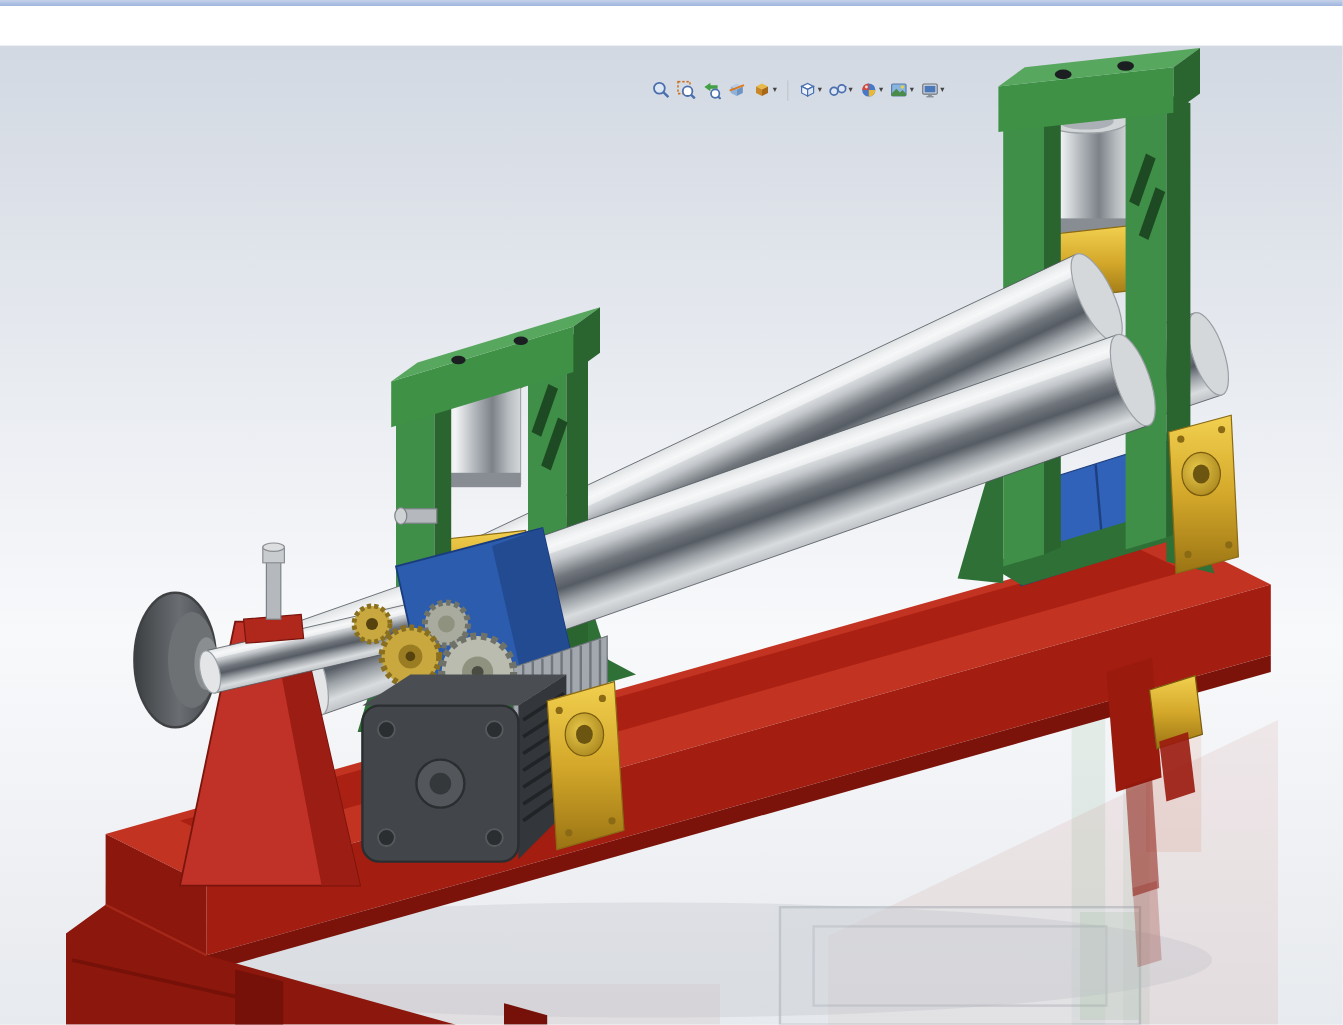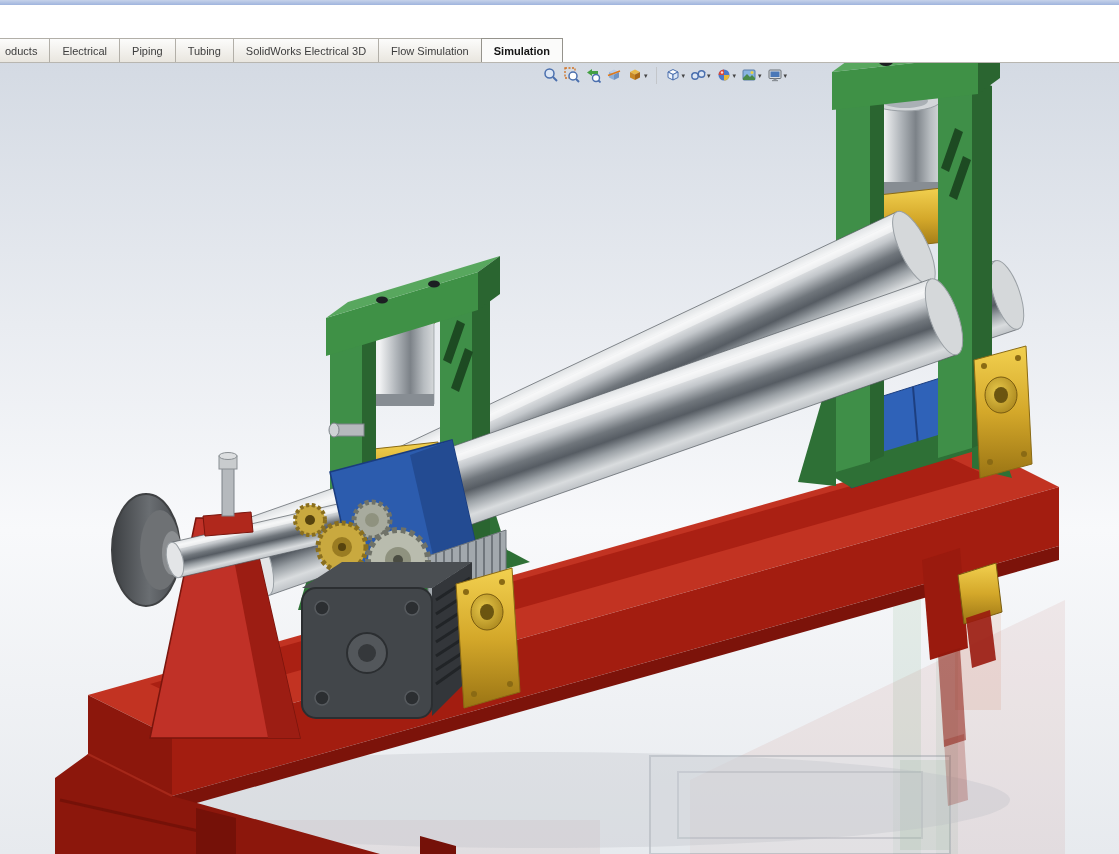--- a/index.html
+++ b/index.html
@@ -256,29 +256,20 @@
     <circle cx="466" cy="592" r="3" fill="#8a6a14"></circle>
         <circle cx="502" cy="582" r="3" fill="#8a6a14"></circle>
     <circle cx="474" cy="694" r="3" fill="#8a6a14"></circle>
         <circle cx="510" cy="684" r="3" fill="#8a6a14"></circle>
   </g>
 </svg>
 
 <div class="titleline"></div>
 <div class="topstrip"></div>
 
-<div class="tabbar">
-  <div class="tab">oducts</div>
-  <div class="tab">Electrical</div>
-  <div class="tab">Piping</div>
-  <div class="tab">Tubing</div>
-  <div class="tab">SolidWorks Electrical 3D</div>
-  <div class="tab">Flow Simulation</div>
-  <div class="tab active">Simulation</div>
-</div>
 
 <div class="hud">
 
   <div class="hud-btn">
     <svg width="16" height="16" viewBox="0 0 16 16">
       <circle cx="6.5" cy="6.5" r="4.5" fill="#dce6f4" stroke="#4a6fae" stroke-width="1.5"></circle>
       <line x1="10" y1="10" x2="14" y2="14" stroke="#4a6fae" stroke-width="2"></line>
     </svg>
   </div>
 

